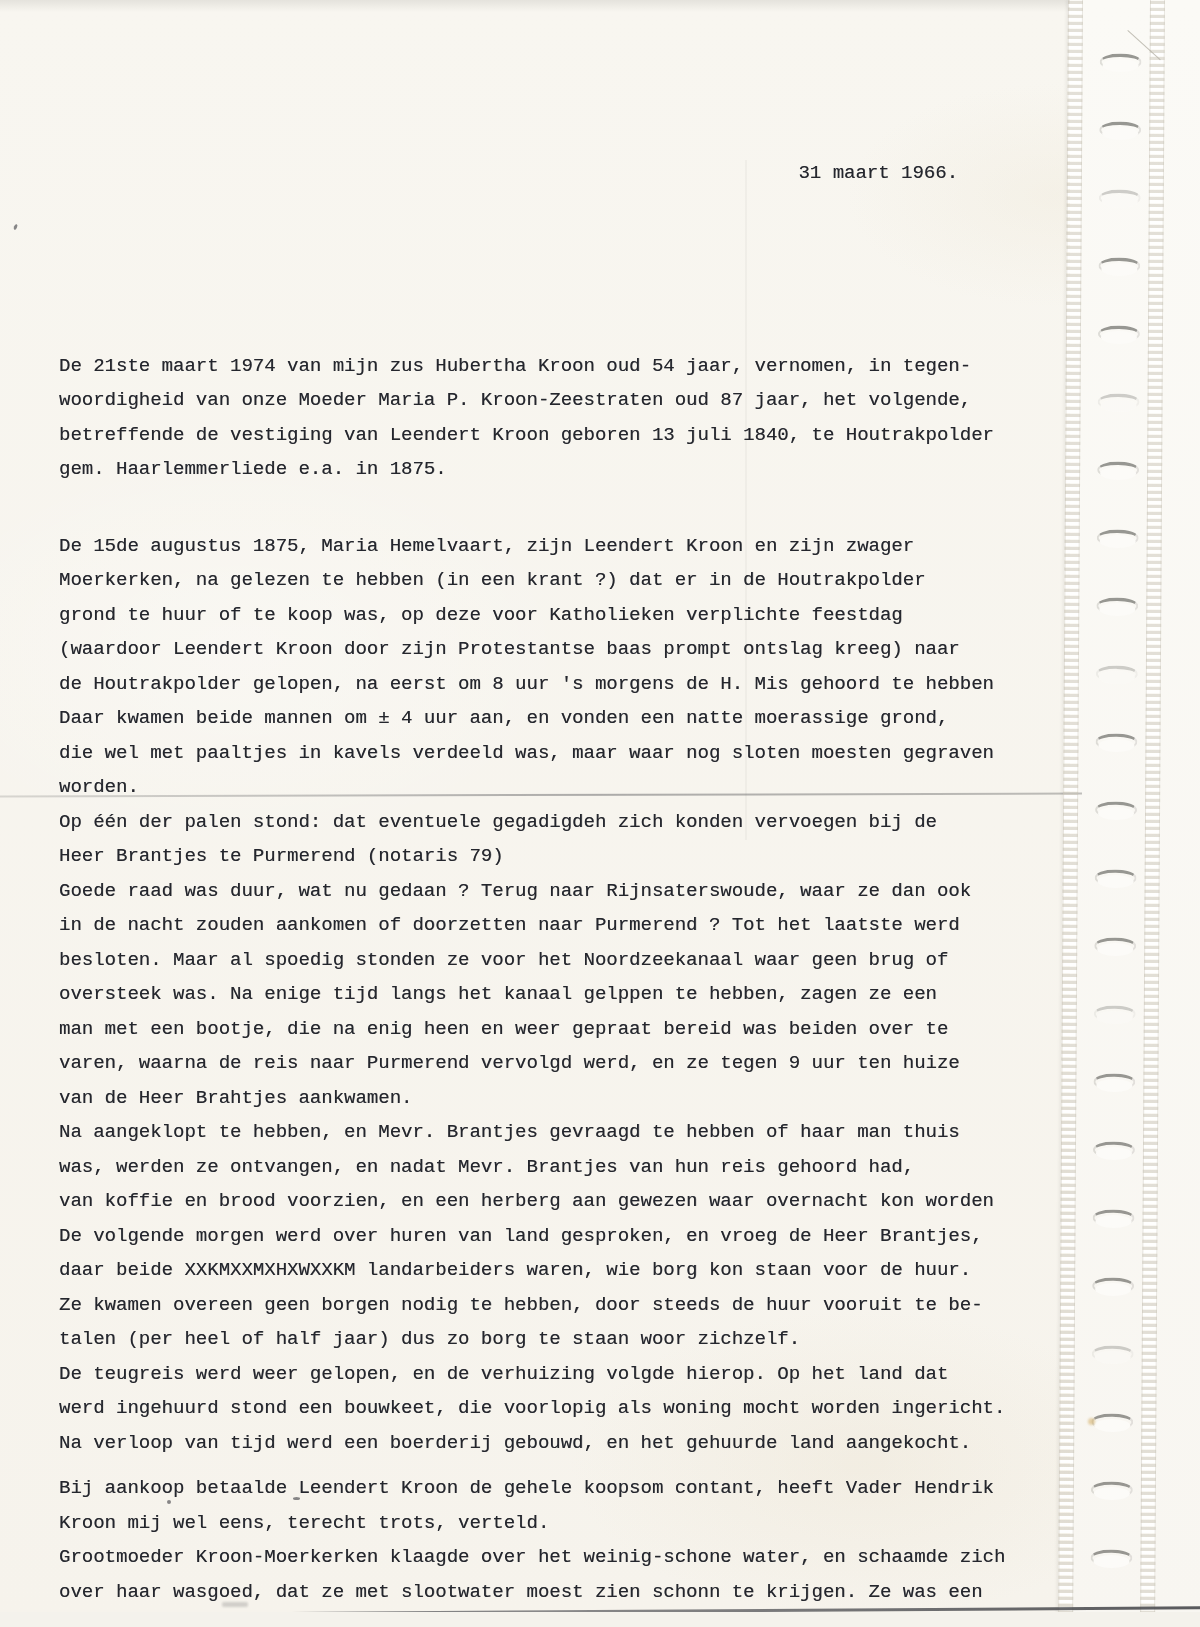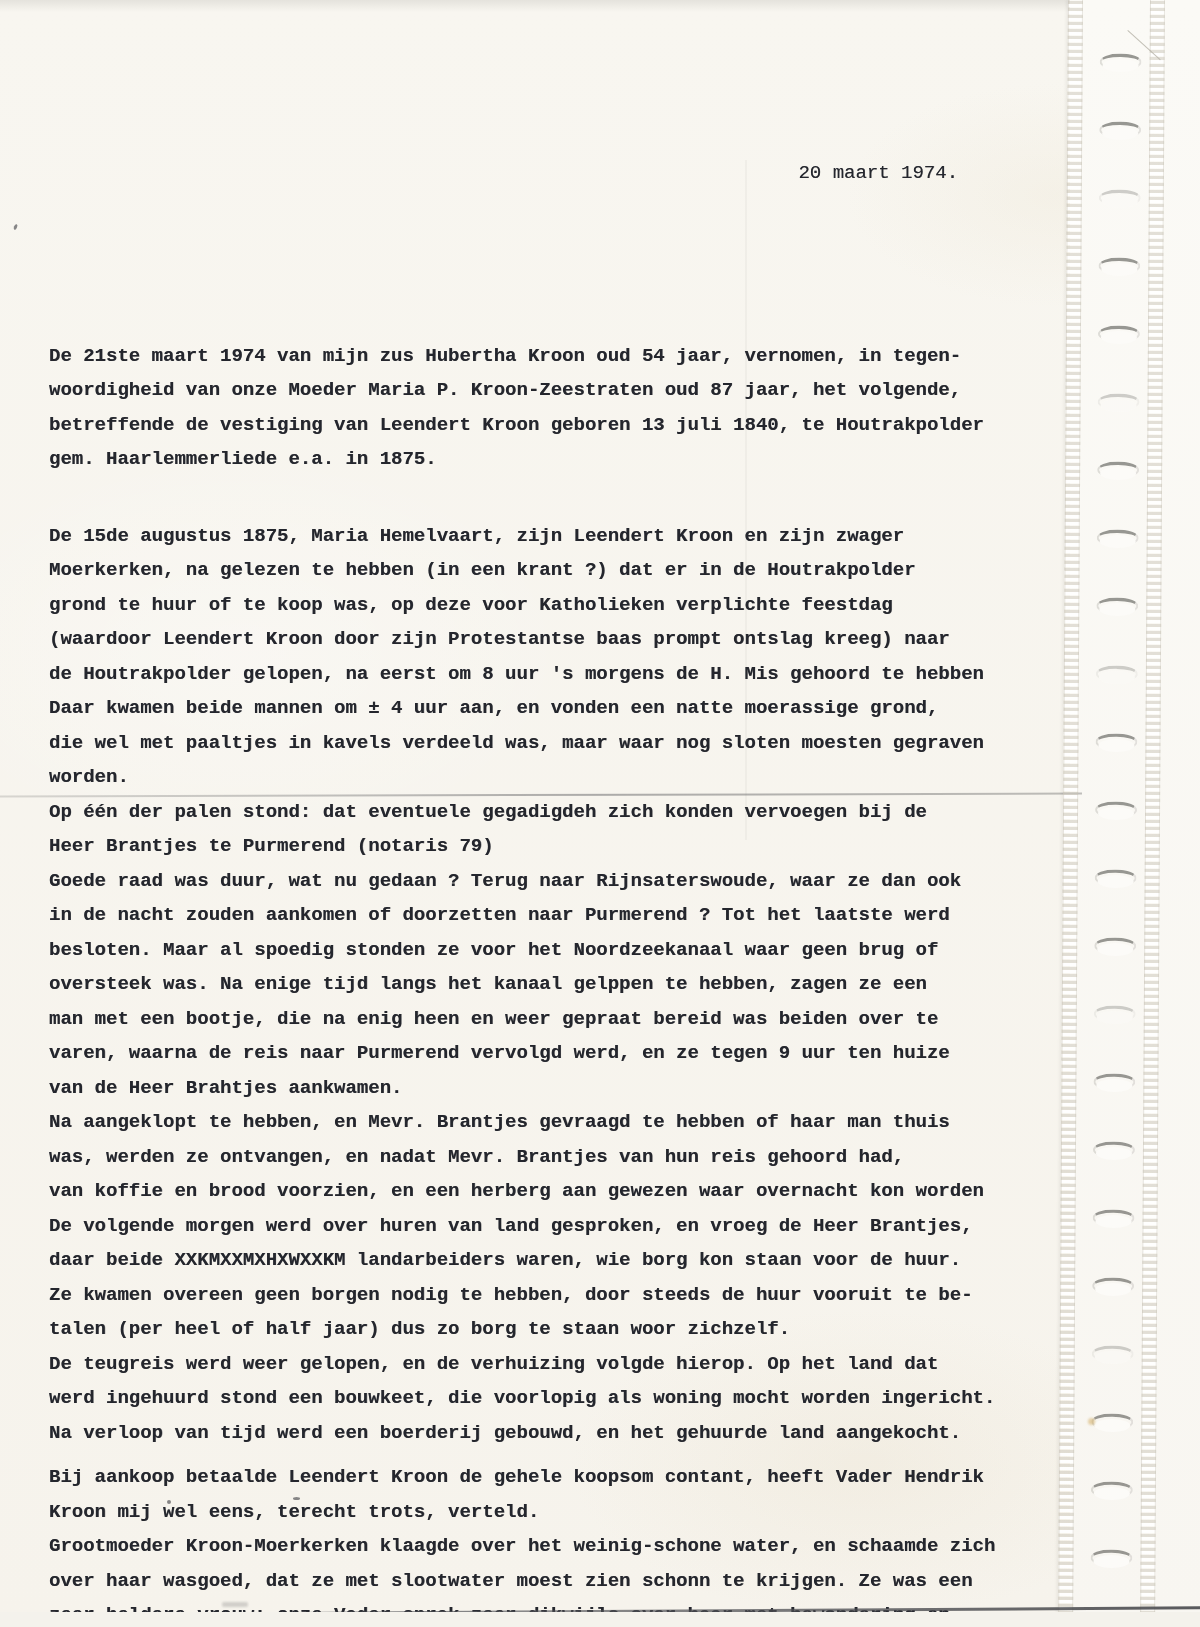--- a/index.html
+++ b/index.html
@@ -22,21 +22,21 @@
     background:linear-gradient(#fbfaf6,#f8f6f1);
   }
   .text-col{
     position:absolute;left:48px;top:0;width:984px;height:1627px;
     padding-top:52px;box-sizing:border-box;
     font-size:19px;line-height:34.5px;color:#24262d;
     white-space:pre;overflow:hidden;
     text-shadow:0.3px 0 0 rgba(36,38,45,0.55);
   }
   .date-line{margin-left:682px;margin-bottom:44px;}
-  .para{margin:1px;font-weight:bold;}
+  .para{margin:11px;}
   .para-0{margin-bottom:42px;}
   .para-1{margin-bottom:10px;}
   .line{height:34.5px;}
   
   .crease-h{
     position:absolute;left:0;top:794px;width:1082px;height:2px;
     background:linear-gradient(to right, rgba(120,120,118,0.25), rgba(110,110,112,0.55) 55%, rgba(120,120,118,0.45));
     transform:rotate(-0.15deg);
   }
   .crease-v{
@@ -104,21 +104,21 @@
 </style>
 </head>
 <body>
 
 <div class="page">
   <div class="top-shadow"></div>
   <div class="backing"></div>
 
   <div class="text-col">
     <div class="date-line">
-      <span>20 maart 1974.</span>
+      <span>31 maart 1966.</span>
     </div>
     <div id="paragraphs"><div class="para para-0"><div class="line">De 21ste maart 1974 van mijn zus Hubertha Kroon oud 54 jaar, vernomen, in tegen-</div><div class="line">woordigheid van onze Moeder Maria P. Kroon-Zeestraten oud 87 jaar, het volgende,</div><div class="line">betreffende de vestiging van Leendert Kroon geboren 13 juli 1840, te Houtrakpolder</div><div class="line">gem. Haarlemmerliede e.a. in 1875.</div></div><div class="para para-1"><div class="line">De 15de augustus 1875, Maria Hemelvaart, zijn Leendert Kroon en zijn zwager</div><div class="line">Moerkerken, na gelezen te hebben (in een krant ?) dat er in de Houtrakpolder</div><div class="line">grond te huur of te koop was, op deze voor Katholieken verplichte feestdag</div><div class="line">(waardoor Leendert Kroon door zijn Protestantse baas prompt ontslag kreeg) naar</div><div class="line">de Houtrakpolder gelopen, na eerst om 8 uur 's morgens de H. Mis gehoord te hebben</div><div class="line">Daar kwamen beide mannen om ± 4 uur aan, en vonden een natte moerassige grond,</div><div class="line">die wel met paaltjes in kavels verdeeld was, maar waar nog sloten moesten gegraven</div><div class="line">worden.</div><div class="line">Op één der palen stond: dat eventuele gegadigdeh zich konden vervoegen bij de</div><div class="line">Heer Brantjes te Purmerend (notaris 79)</div><div class="line">Goede raad was duur, wat nu gedaan ? Terug naar Rijnsaterswoude, waar ze dan ook</div><div class="line">in de nacht zouden aankomen of doorzetten naar Purmerend ? Tot het laatste werd</div><div class="line">besloten. Maar al spoedig stonden ze voor het Noordzeekanaal waar geen brug of</div><div class="line">oversteek was. Na enige tijd langs het kanaal gelppen te hebben, zagen ze een</div><div class="line">man met een bootje, die na enig heen en weer gepraat bereid was beiden over te</div><div class="line">varen, waarna de reis naar Purmerend vervolgd werd, en ze tegen 9 uur ten huize</div><div class="line">van de Heer Brahtjes aankwamen.</div><div class="line">Na aangeklopt te hebben, en Mevr. Brantjes gevraagd te hebben of haar man thuis</div><div class="line">was, werden ze ontvangen, en nadat Mevr. Brantjes van hun reis gehoord had,</div><div class="line">van koffie en brood voorzien, en een herberg aan gewezen waar overnacht kon worden</div><div class="line">De volgende morgen werd over huren van land gesproken, en vroeg de Heer Brantjes,</div><div class="line">daar beide XXKMXXMXHXWXXKM landarbeiders waren, wie borg kon staan voor de huur.</div><div class="line">Ze kwamen overeen geen borgen nodig te hebben, door steeds de huur vooruit te be-</div><div class="line">talen (per heel of half jaar) dus zo borg te staan woor zichzelf.</div><div class="line">De teugreis werd weer gelopen, en de verhuizing volgde hierop. Op het land dat</div><div class="line">werd ingehuurd stond een bouwkeet, die voorlopig als woning mocht worden ingericht.</div><div class="line">Na verloop van tijd werd een boerderij gebouwd, en het gehuurde land aangekocht.</div></div><div class="para para-2"><div class="line">Bij aankoop betaalde Leendert Kroon de gehele koopsom contant, heeft Vader Hendrik</div><div class="line">Kroon mij wel eens, terecht trots, verteld.</div><div class="line">Grootmoeder Kroon-Moerkerken klaagde over het weinig-schone water, en schaamde zich</div><div class="line">over haar wasgoed, dat ze met slootwater moest zien schonn te krijgen. Ze was een</div><div class="line">zeer heldere vrouw: onze Vader sprak zeer dikwijls over haar met bewondering en</div></div></div>
   </div>
 
   <div class="crease-v"></div>
   <div class="crease-h"></div>
 
   <div class="strip strip-1"></div>
   <div class="holes" id="holes">
       <div class="hole" style="top: 52px;"></div>

